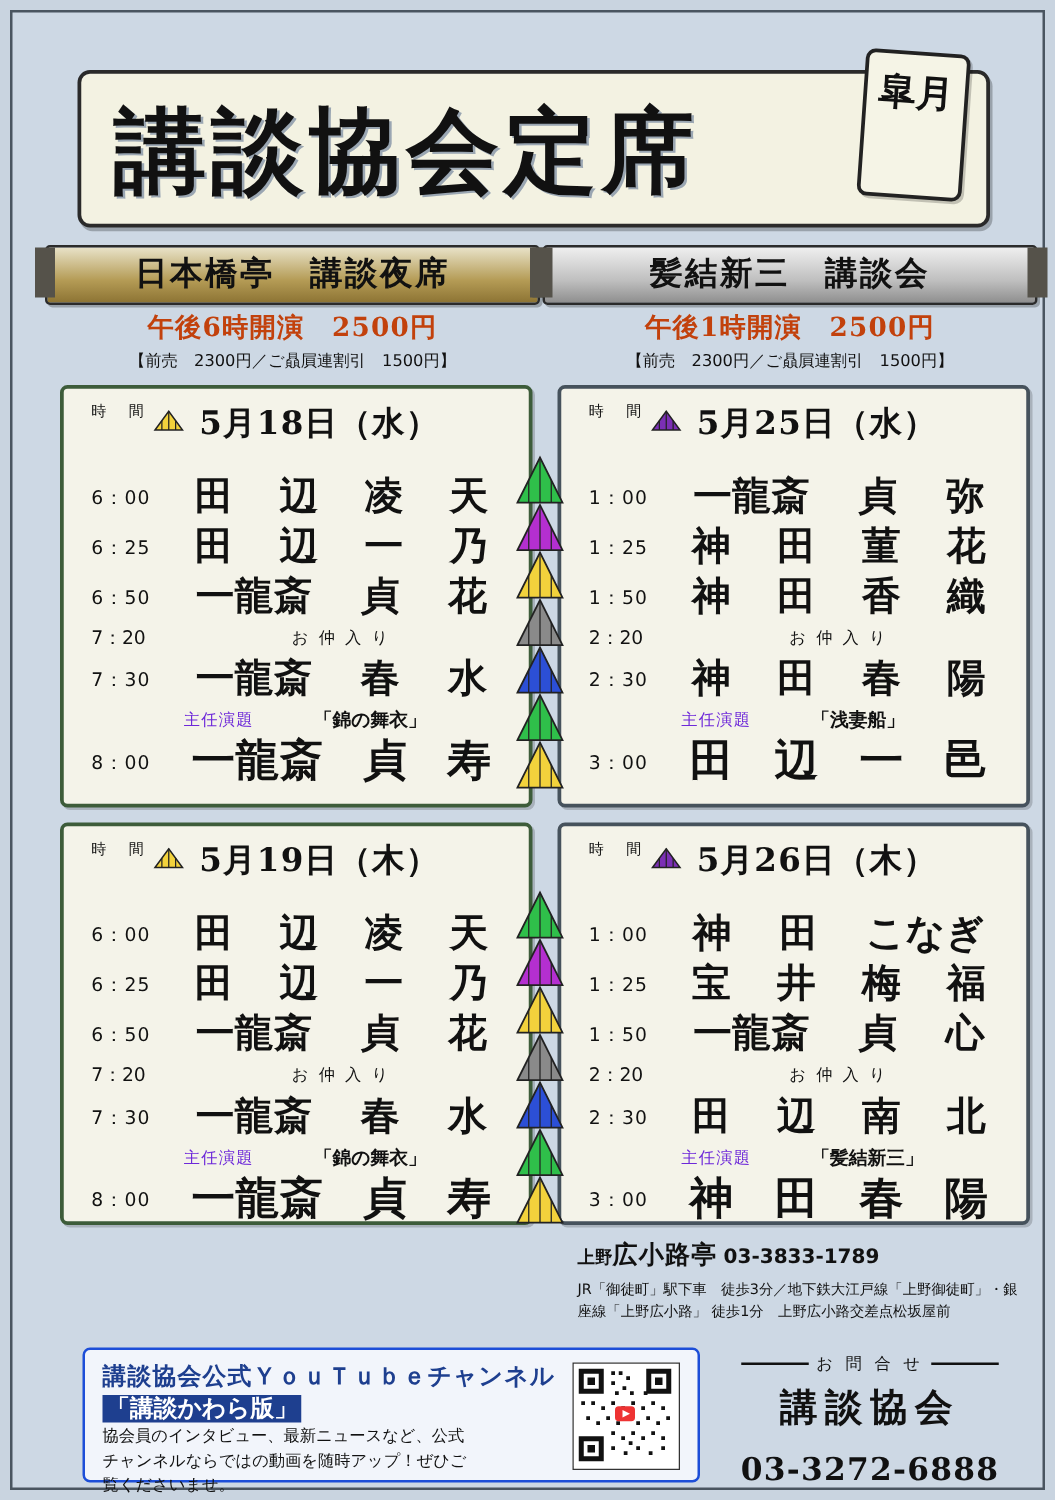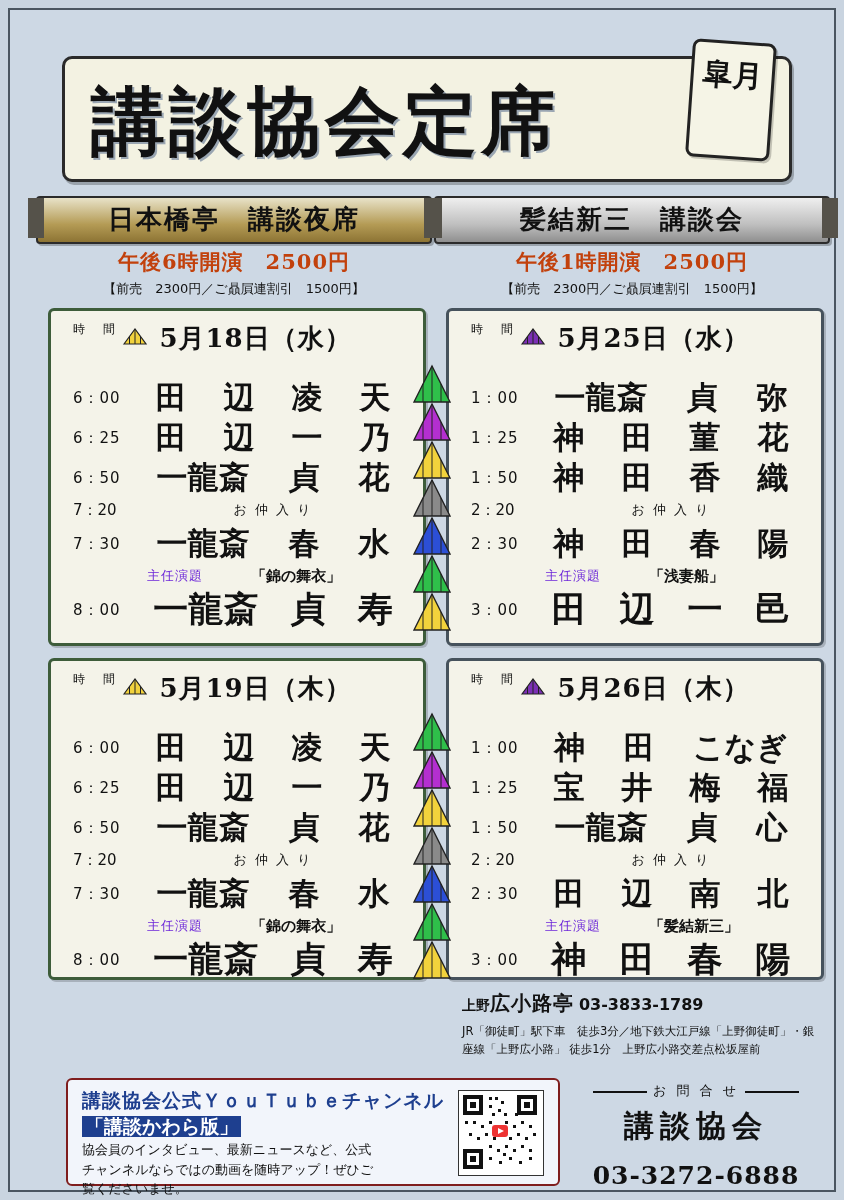--- a/index.html
+++ b/index.html
@@ -140,30 +140,30 @@
   .venue.v1{left:44px;top:980px;}
   .venue.v2{left:452px;top:980px;}
   .venue .line1{font-size:14px;color:#111;font-weight:bold;}
   .venue .line1 .big{font-size:20px;font-weight:bold;letter-spacing:1px;}
   .venue .line1 .tel{font-size:16px;font-weight:bold;letter-spacing:0px;}
   .venue .sub{margin-top:6px;font-size:11.5px;color:#111;line-height:1.55;}
 
   
   .yt-box{
     position:absolute;left:56px;top:1068px;width:490px;height:104px;
-    background:#f2f5fb;border:2px solid #7f1d1d;border-radius:6px;
+    background:#f2f5fb;border:2px solid #1d4ed8;border-radius:6px;
   }
   .yt-title{
     position:absolute;left:14px;top:8px;font-size:19px;font-weight:bold;
     color:#1e3f8f;letter-spacing:1px;
   }
   .yt-sub{
     position:absolute;left:14px;top:34px;font-size:19px;font-weight:bold;color:#1e3f8f;
   }
-  .yt-sub .hl{background:#1e3f8f;color:#fff;padding:0 3px;font-family:Liberation Serif, serif;}
+  .yt-sub .hl{background:#1e3f8f;color:#fff;padding:0 3px;}
   .yt-body{
     position:absolute;left:14px;top:60px;width:300px;font-size:13px;color:#111;line-height:1.5;
   }
   .qr{
     position:absolute;right:14px;top:10px;width:84px;height:84px;background:#fff;
     border:1px solid #333;
   }
   .contact{
     position:absolute;left:566px;top:1072px;width:240px;text-align:center;
   }

